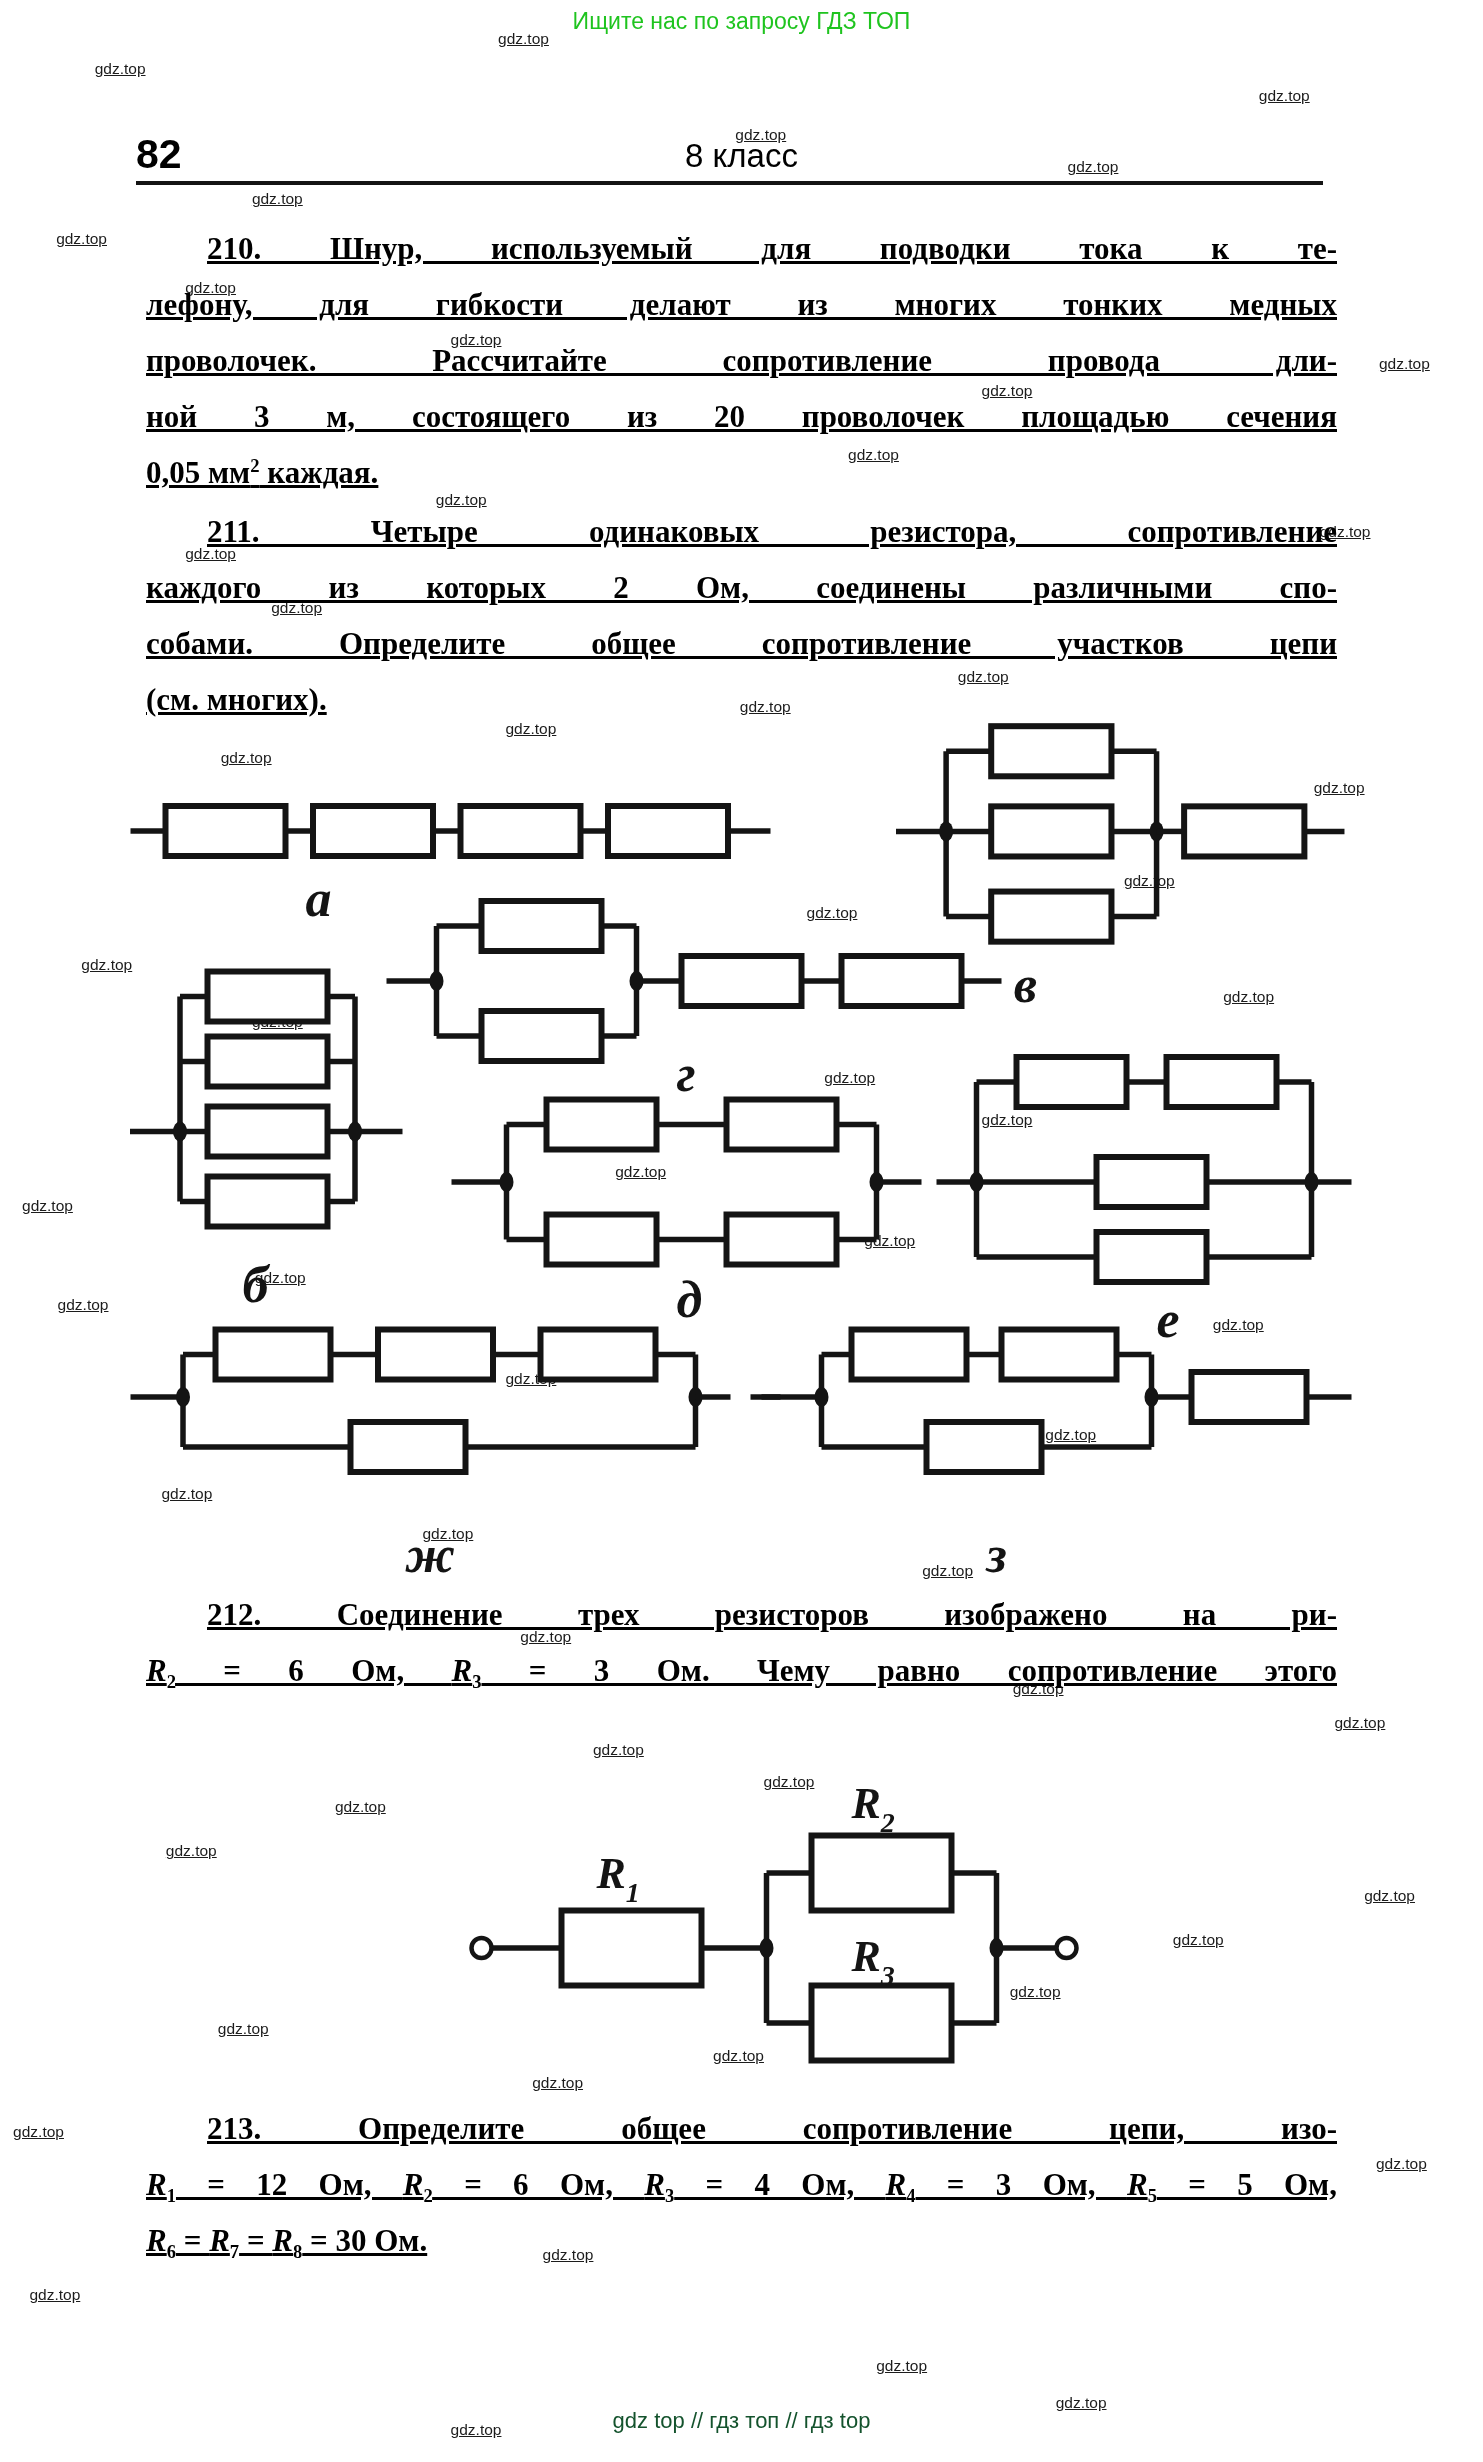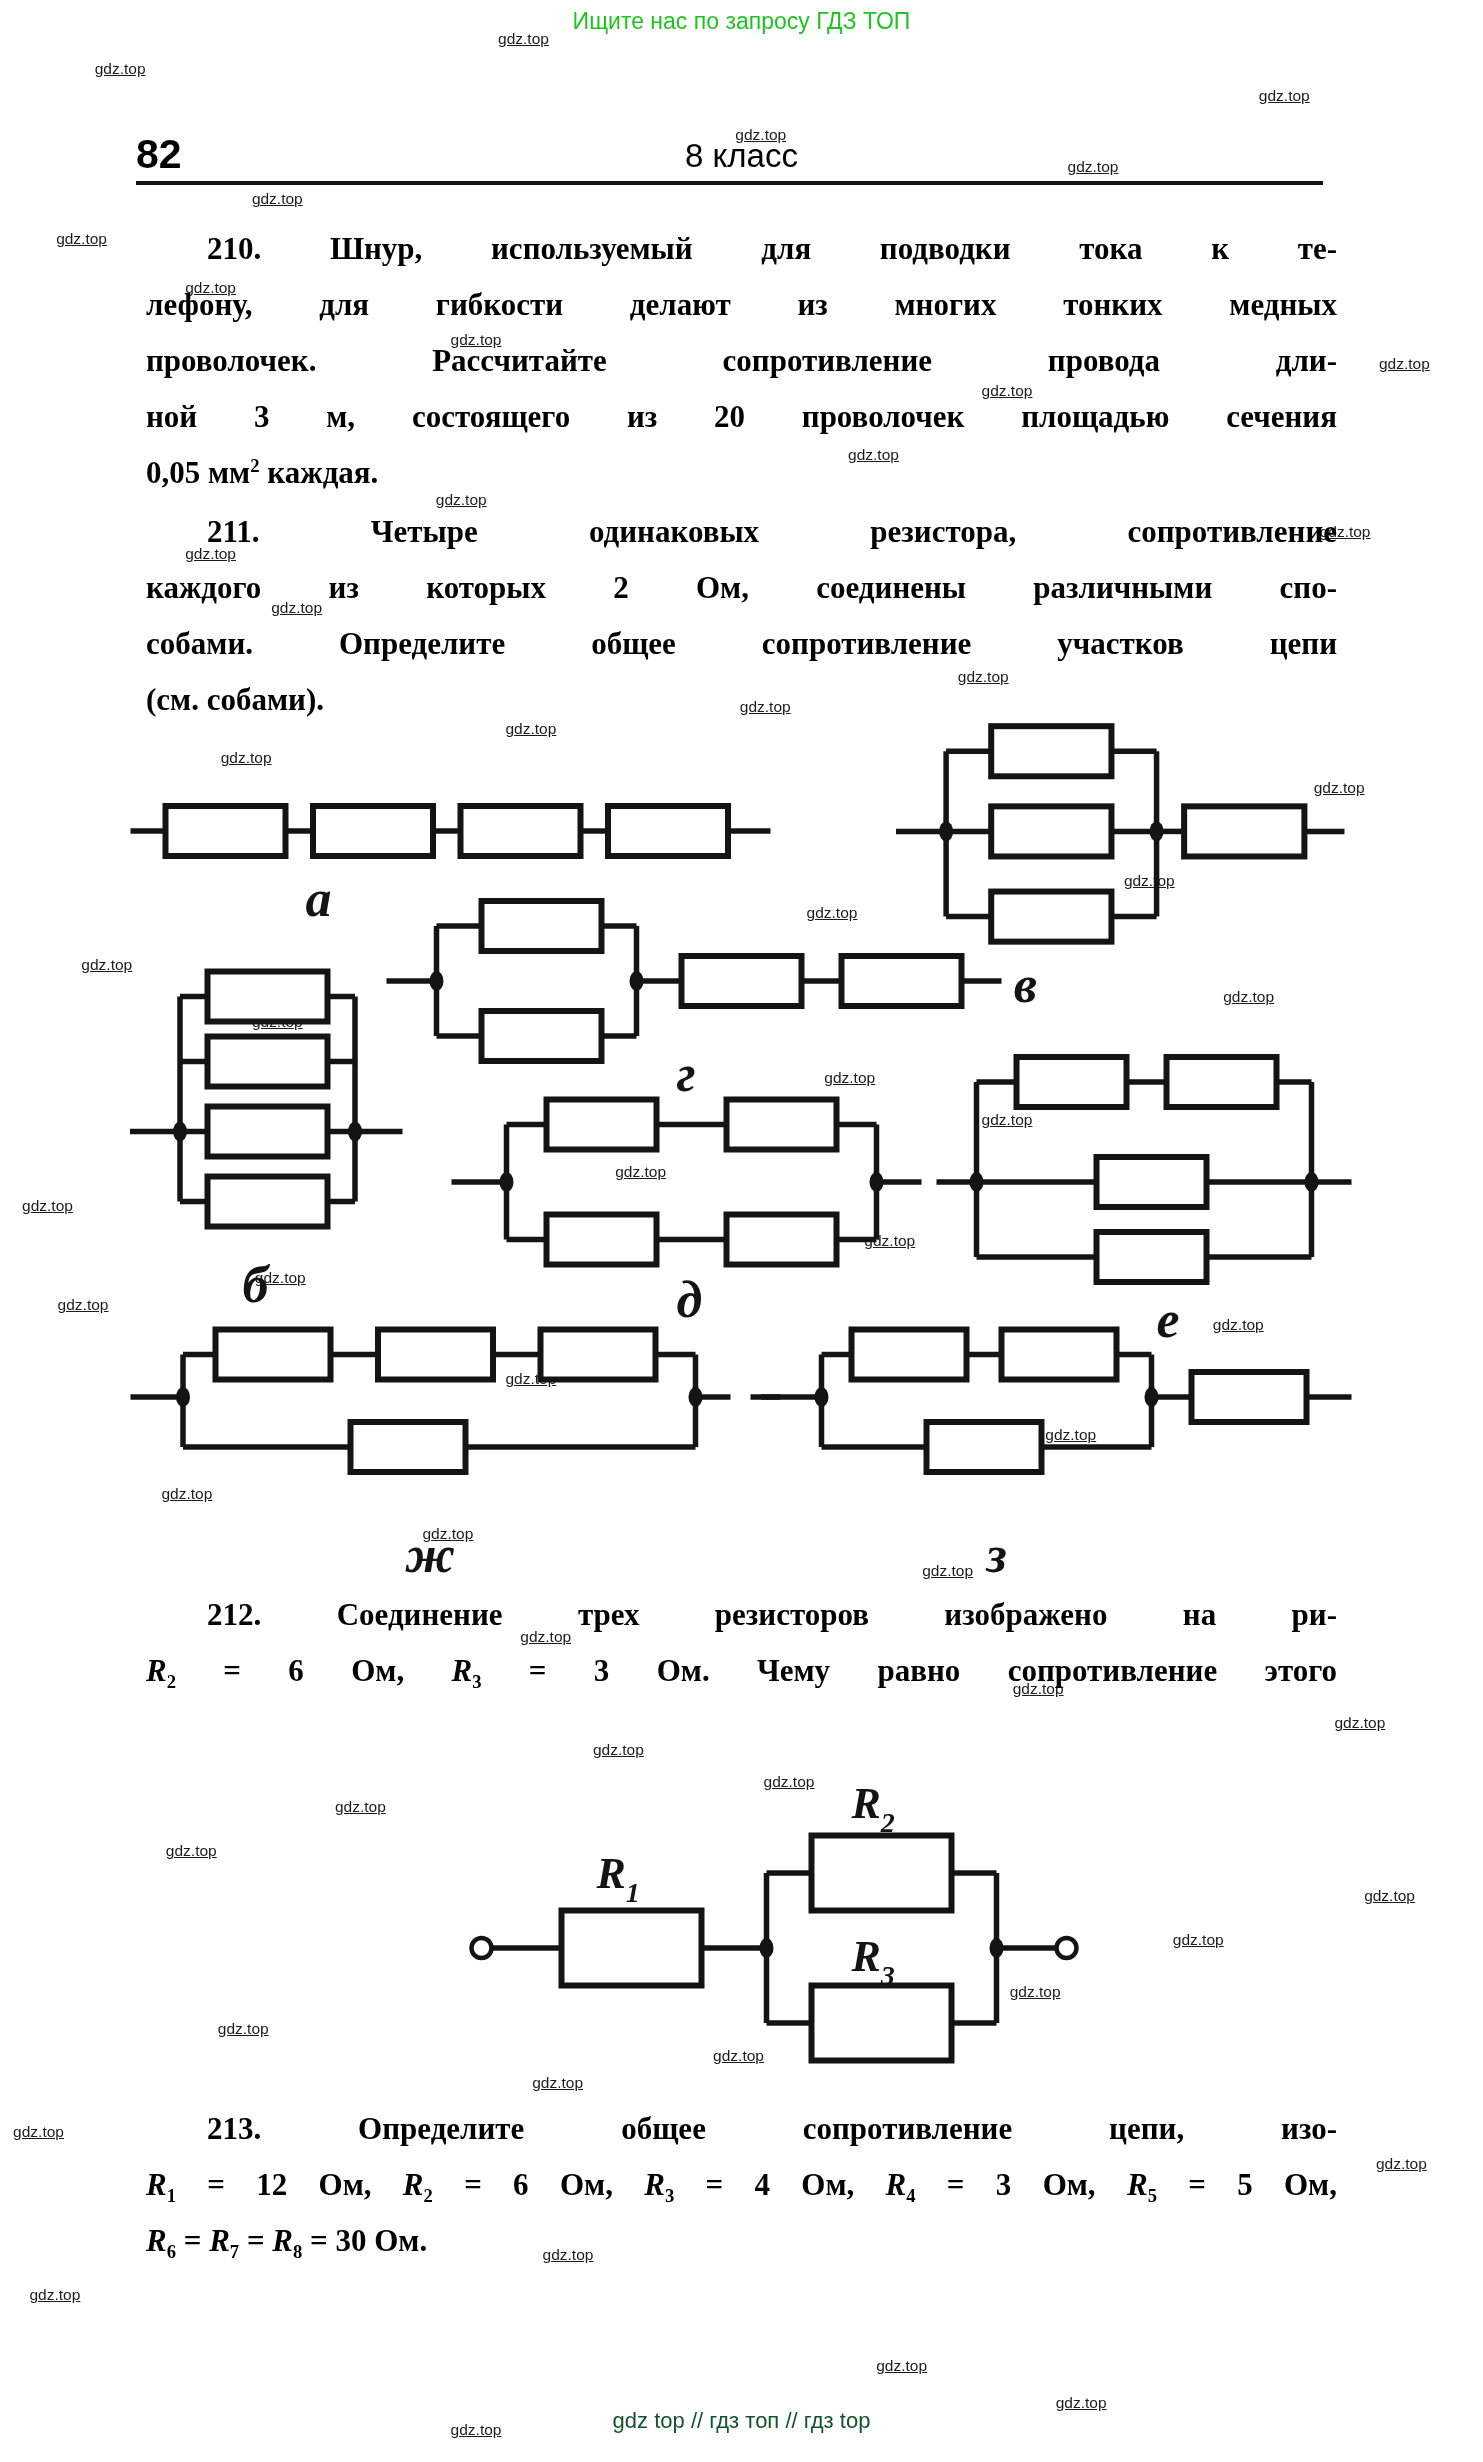--- a/index.html
+++ b/index.html
@@ -9,21 +9,21 @@
   .promo-top{position:absolute;top:8px;left:0;width:100%;text-align:center;
              font:400 23px "Liberation Sans",sans-serif;}
   .promo-footer{position:absolute;top:2408px;left:0;width:100%;text-align:center;
              font:400 22px "Liberation Sans",sans-serif;}
   
   .page-number{position:absolute;left:136px;top:131px;font:700 41px "Liberation Sans",sans-serif;}
   .page-title{position:absolute;left:0;top:137px;width:100%;text-align:center;
               font:400 33px "Liberation Sans",sans-serif;}
   .header-rule{position:absolute;left:136px;top:181px;width:1187px;height:4px;background:#141414;}
   
-  .para{position:absolute;left:146px;width:1191px;font:700 31px "Liberation Serif",serif;}
+  .para{position:absolute;left:146px;width:1191px;font:700 31px "Liberation Serif",serif;text-decoration:underline;}
   .para .line{line-height:56px;text-align:justify;text-align-last:justify;}
   .para .line.first{text-indent:61px;}
   .para .line.last{text-align-last:left;}
   sub{font-size:60%;line-height:0;}
   sup{font-size:60%;line-height:0;}
   
   .fig{position:absolute;}
   .fig svg{display:block;overflow:visible;}
   .wire{stroke:#141414;stroke-width:11;fill:none;}
   .res{stroke:#141414;stroke-width:12;fill:#ffffff;}
@@ -114,21 +114,21 @@
     <div class="line">лефону, для гибкости делают из многих тонких медных</div>
     <div class="line">проволочек. Рассчитайте сопротивление провода дли-</div>
     <div class="line">ной 3 м, состоящего из 20 проволочек площадью сечения</div>
     <div class="line last">0,05 мм<sup>2</sup> каждая.</div>
   </div>
 
   <div class="para" style="top:504px;">
     <div class="line first">211. Четыре одинаковых резистора, сопротивление</div>
     <div class="line">каждого из которых 2 Ом, соединены различными спо-</div>
     <div class="line">собами. Определите общее сопротивление участков цепи</div>
-    <div class="line last">(см. собами).</div>
+    <div class="line last">(см. многих).</div>
   </div>
 
   <div class="fig" style="left:130px;top:791px;">
     <svg width="651" height="140" viewBox="0 0 1300 280">
       <line class="wire" x1="0" y1="80" x2="70" y2="80"></line>
       <rect class="res" x="70" y="30" width="240" height="100"></rect>
       <line class="wire" x1="310" y1="80" x2="365" y2="80"></line>
       <rect class="res" x="365" y="30" width="240" height="100"></rect>
       <line class="wire" x1="605" y1="80" x2="660" y2="80"></line>
       <rect class="res" x="660" y="30" width="240" height="100"></rect>

